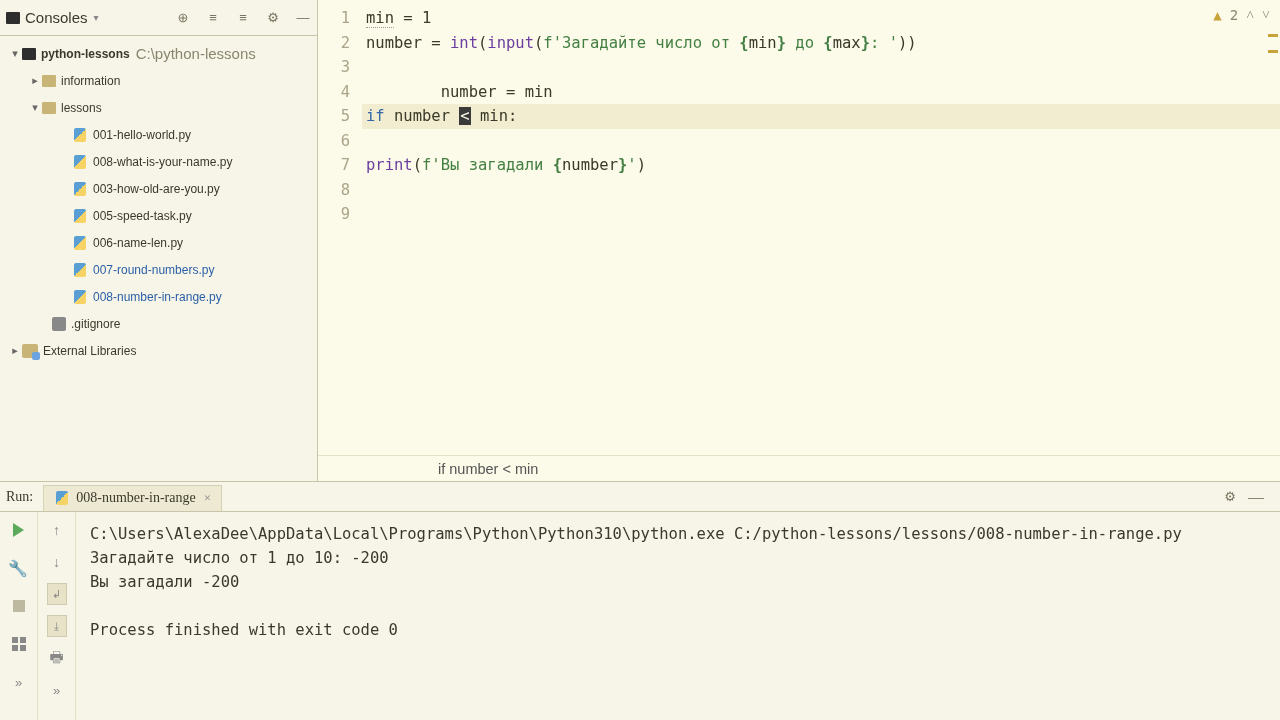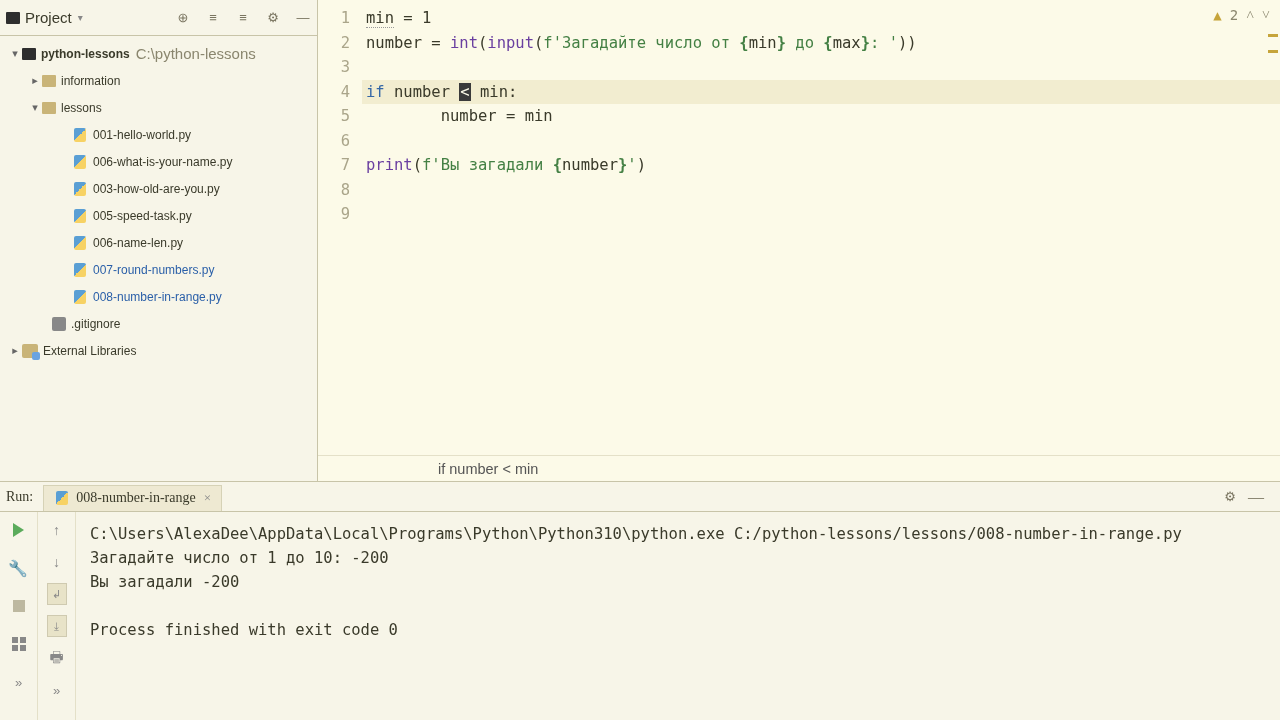--- a/index.html
+++ b/index.html
@@ -71,21 +71,21 @@
 .gear-right { margin-left: auto; margin-right: 10px; display: flex; gap: 12px; align-items: center; color: #7a7560; }
 .collapse-arrow { font-size: 16px; cursor: pointer; }
 </style>
 </head>
 <body>
 
 <div class="top-area">
   <div class="sidebar">
     <div class="sidebar-header">
       <span class="folder-icon dark"></span>
-      <span class="project-label">Project</span>
+      <span class="project-label">Consoles</span>
       <span class="dropdown-arrow">▾</span>
       <span class="spacer"></span>
       <div class="toolbar-icons">
         <span class="tb-icon">⊕</span>
         <span class="tb-icon">≡</span>
         <span class="tb-icon">≡</span>
         <span class="tb-icon">⚙</span>
         <span class="tb-icon">—</span>
       </div>
     </div>
@@ -105,21 +105,21 @@
         <span class="arrow">▾</span>
         <span class="folder-icon"></span>
         <span class="tree-label">lessons</span>
       </div>
       <div class="tree-row" style="padding-left:72px">
           <span class="py-icon"></span>
           <span class="tree-label">001-hello-world.py</span>
         </div>
       <div class="tree-row" style="padding-left:72px">
           <span class="py-icon"></span>
-          <span class="tree-label">006-what-is-your-name.py</span>
+          <span class="tree-label">008-what-is-your-name.py</span>
         </div>
       <div class="tree-row" style="padding-left:72px">
           <span class="py-icon"></span>
           <span class="tree-label">003-how-old-are-you.py</span>
         </div>
       <div class="tree-row" style="padding-left:72px">
           <span class="py-icon"></span>
           <span class="tree-label">005-speed-task.py</span>
         </div>
       <div class="tree-row" style="padding-left:72px">
@@ -156,22 +156,22 @@
           <div>5</div>
           <div>6</div>
           <div>7</div>
           <div>8</div>
           <div>9</div>
       </div>
       <div class="code-lines">
         <div class="line"><span class="u">min</span><span> = 1</span></div>
         <div class="line"><span>number = </span><span class="fn">int</span><span>(</span><span class="fn">input</span><span>(</span><span class="str">f'Загадайте число от </span><span class="bracehl">{</span><span>min</span><span class="bracehl">}</span><span class="str"> до </span><span class="bracehl">{</span><span>max</span><span class="bracehl">}</span><span class="str">: '</span><span>))</span></div>
         <div class="line"> </div>
+        <div class="line"><span>        number = min</span></div>
         <div class="line highlighted"><span class="kw">if</span><span> number </span><span class="cursor-block">&lt;</span><span> min:</span></div>
-        <div class="line"><span>        number = min</span></div>
         <div class="line"> </div>
         <div class="line"><span class="fn">print</span><span>(</span><span class="str">f'Вы загадали </span><span class="bracehl">{</span><span>number</span><span class="bracehl">}</span><span class="str">'</span><span>)</span></div>
         <div class="line"> </div>
       </div>
       <div class="insp">
         <span class="warn-tri">▲</span>
         <span>2</span>
         <span style="cursor:pointer">˄</span>
         <span style="cursor:pointer">˅</span>
       </div>

